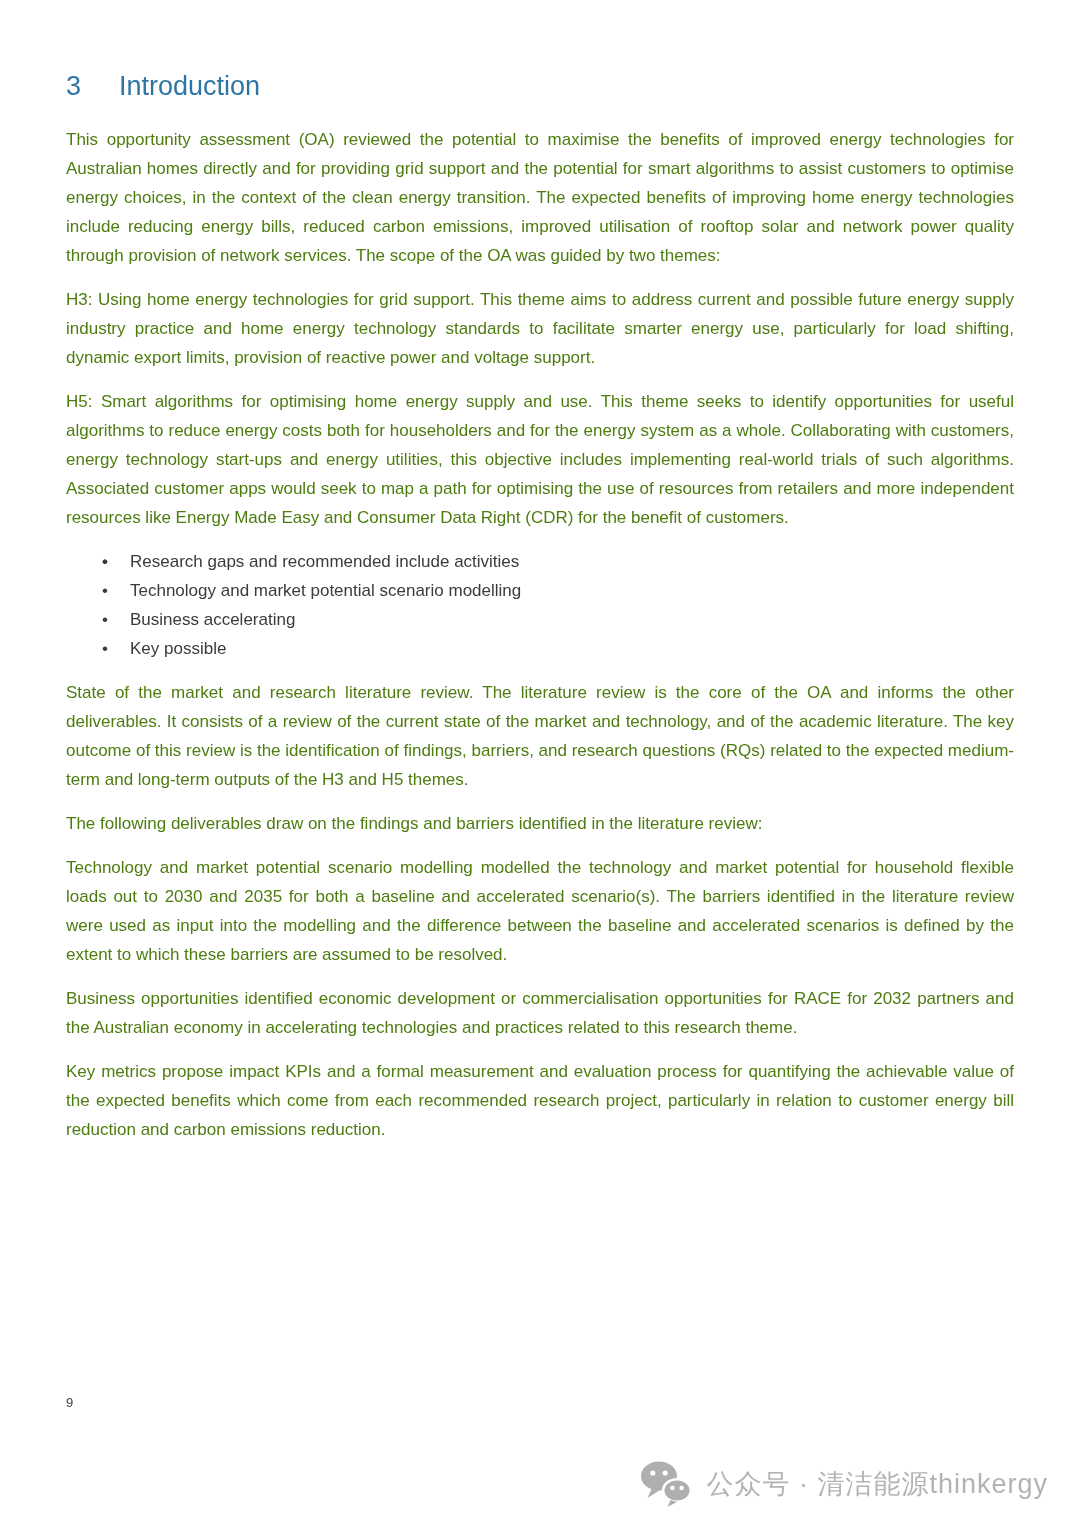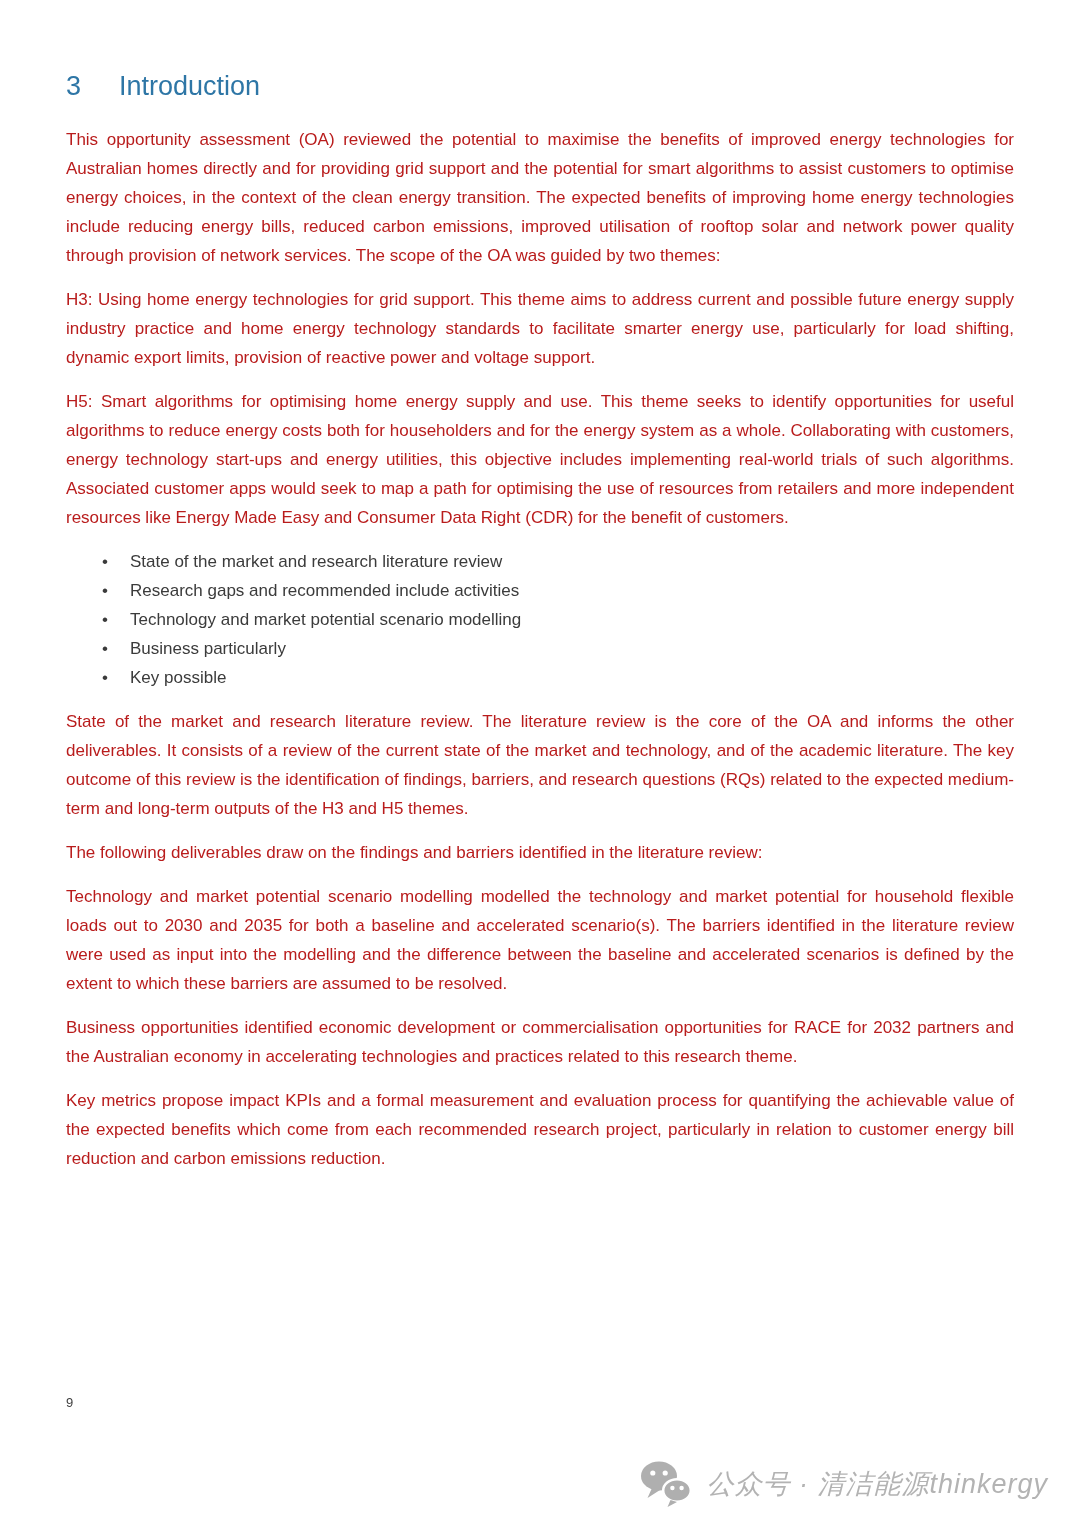--- a/index.html
+++ b/index.html
@@ -24,21 +24,21 @@
     font-size: 27px;
     line-height: 32px;
     font-weight: normal;
     color: #2E76A6;
   }
   h1.section-heading .h-num { width: 53px; flex: 0 0 53px; }
   p.body-para {
     margin: 0 0 15px 0;
     font-size: 17px;
     line-height: 29px;
-    color: #b91c1c;
+    color: #4d7c0f;
     text-align: justify;
   }
   p.extra-gap { }
   ul.deliverables {
     list-style: none;
     margin: 0 0 15px 0;
     padding: 0;
   }
   ul.deliverables li {
     position: relative;
@@ -65,21 +65,20 @@
     bottom: 18px;
     display: flex;
     align-items: center;
     gap: 14px;
     color: #B3B3B3;
   }
   .watermark .wm-text {
     font-size: 27px;
     letter-spacing: 1px;
     white-space: nowrap;
-    font-style: italic;
   }
   .watermark svg { display: block; }
 </style>
 </head>
 <body>
 
 <div class="page">
   <main class="content">
 
     <h1 class="section-heading">
@@ -90,33 +89,32 @@
     <p class="body-para">This opportunity assessment (OA) reviewed the potential to maximise the benefits of improved energy technologies for Australian homes directly and for providing grid support and the potential for smart algorithms to assist customers to optimise energy choices, in the context of the clean energy transition. The expected benefits of improving home energy technologies include reducing energy bills, reduced carbon emissions, improved utilisation of rooftop solar and network power quality through provision of network services. The scope of the OA was guided by two themes:</p>
 
     <p class="body-para">H3: Using home energy technologies for grid support. This theme aims to address current and possible future energy supply industry practice and home energy technology standards to facilitate smarter energy use, particularly for load shifting, dynamic export limits, provision of reactive power and voltage support.</p>
 
     <p class="body-para extra-gap">H5: Smart algorithms for optimising home energy supply and use. This theme seeks to identify opportunities for useful algorithms to reduce energy costs both for householders and for the energy system as a whole. Collaborating with customers, energy technology start-ups and energy utilities, this objective includes implementing real-world trials of such algorithms. Associated customer apps would seek to map a path for optimising the use of resources from retailers and more independent resources like Energy Made Easy and Consumer Data Right (CDR) for the benefit of customers.</p>
 
 
     <ul class="deliverables">
       <li>
         <span class="bullet">•</span>
-        <span>State of the market and research literature review</span>
       </li>
       <li>
         <span class="bullet">•</span>
         <span>Research gaps and recommended include activities</span>
       </li>
       <li>
         <span class="bullet">•</span>
         <span>Technology and market potential scenario modelling</span>
       </li>
       <li>
         <span class="bullet">•</span>
-        <span>Business particularly</span>
+        <span>Business accelerating</span>
       </li>
       <li>
         <span class="bullet">•</span>
         <span>Key possible</span>
       </li>
     </ul>
 
     <p class="body-para">State of the market and research literature review. The literature review is the core of the OA and informs the other deliverables. It consists of a review of the current state of the market and technology, and of the academic literature. The key outcome of this review is the identification of findings, barriers, and research questions (RQs) related to the expected medium-term and long-term outputs of the H3 and H5 themes.</p>
 
     <p class="body-para">The following deliverables draw on the findings and barriers identified in the literature review:</p>

